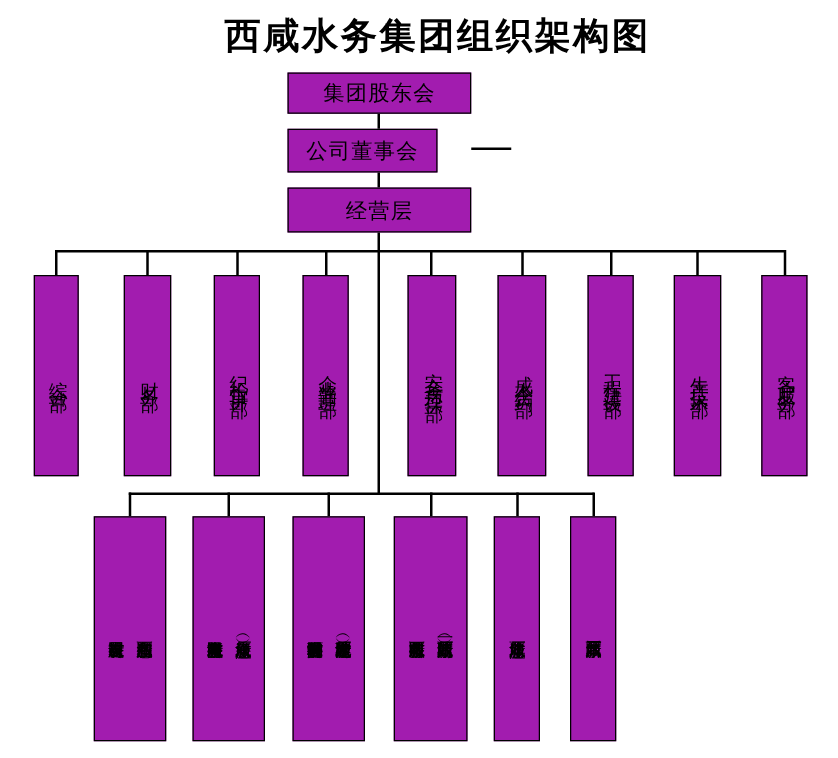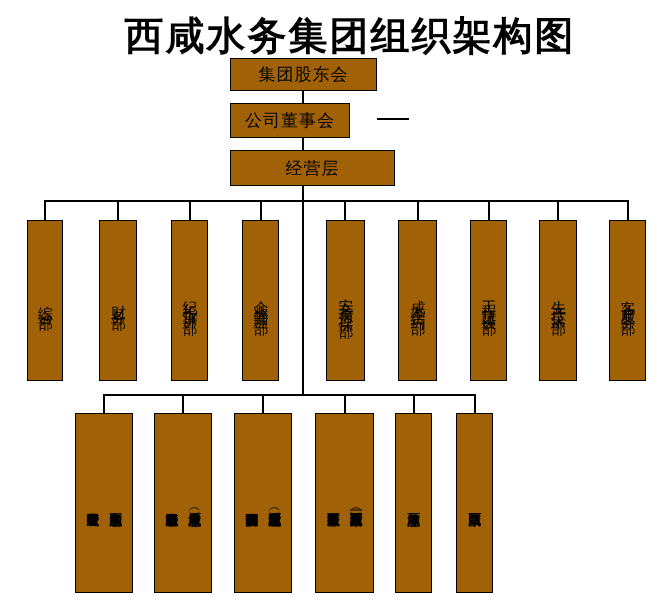--- a/index.html
+++ b/index.html
@@ -12,29 +12,29 @@
     color: #000000;
     font-family: "Liberation Serif", "DejaVu Serif", serif;
     overflow: hidden;
   }
   .chart-title {
     position: absolute;
     left: 30px;
     top: 9px;
     width: 640px;
     text-align: center;
-    font-size: 39px;
+    font-size: 29px;
     font-weight: bold;
     letter-spacing: 2px;
     white-space: nowrap;
   }
   .box {
     position: absolute;
     border: 1.5px solid #000000;
-    background: #a16207;
+    background: #a21caf;
     display: flex;
     align-items: center;
     justify-content: center;
   }
   .hlabel {
     font-size: 17px;
     letter-spacing: 1px;
     white-space: nowrap;
   }
   .vtext {
@@ -69,21 +69,21 @@
 <div class="canvas">
 
   <div class="chart-title">西咸水务集团组织架构图</div>
 
   <div class="box" style="left:230px;top:58px;width:147px;height:33px">
     <span class="hlabel">集团股东会</span>
   </div>
   <div class="box" style="left:230px;top:103px;width:120px;height:35px">
     <span class="hlabel">公司董事会</span>
   </div>
-  <div class="box" style="left:230px;top:150px;width:165px;height:36px">
+  <div class="box" style="left:230px;top:150px;width:147px;height:36px">
     <span class="hlabel">经营层</span>
   </div>
 
   <div class="line" style="left:302px;top:91px;width:1.5px;height:12px"></div>
   <div class="line" style="left:302px;top:138px;width:1.5px;height:12px"></div>
   <div class="line" style="left:377px;top:118px;width:32px;height:1.5px"></div>
   <div class="line" style="left:302px;top:186px;width:1.5px;height:209px"></div>
 
   <div class="line" style="left:44px;top:200px;width:584px;height:1.5px"></div>
   <div class="line" style="left:44px;top:200px;width:1.5px;height:20px"></div>

